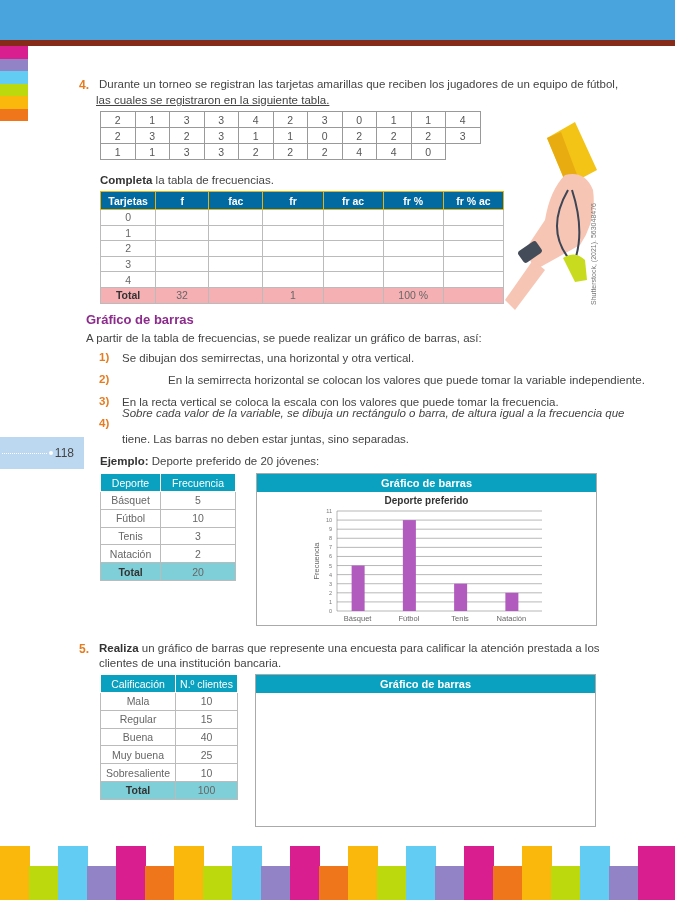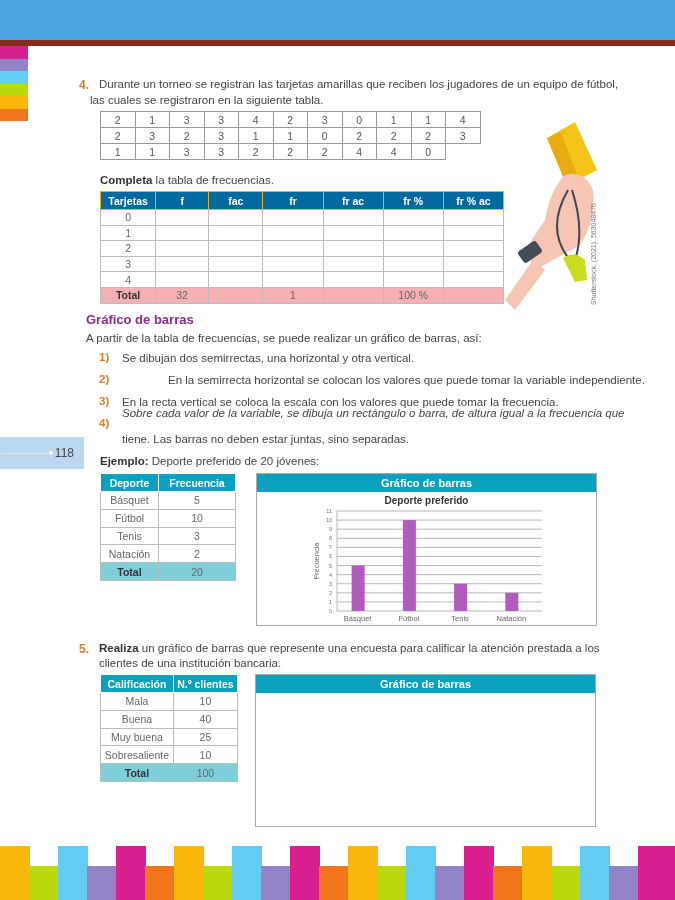--- a/index.html
+++ b/index.html
@@ -25,21 +25,21 @@
   td, th { text-align: center; font-weight: normal; }
 
   .data-table td { border: 1px solid #999; width: 34.5px; height: 16px; color: #555; }
   .data-table td.empty { border: none; }
 
   .freq-table th { background: #0369a1; color: #fff; font-weight: bold; height: 18px; border: 1px solid #eab308; }
   .freq-table td { border: 1px solid #bbb; height: 15.6px; color: #666; }
   .freq-table tr.total td { background: #f5b0b4; }
   .freq-table tr.total td.lbl { font-weight: bold; color: #333; }
 
-  .sport-table th, .bank-table th { background: #0aa0bf; color: #fff; font-weight: bold; height: 18px; border: 1px solid #fff; }
+  .sport-table th, .bank-table th { background: #0aa0bf; color: #fff; font-weight: normal; height: 18px; border: 1px solid #fff; }
   .sport-table td, .bank-table td { border: 1px solid #bbb; height: 17.8px; color: #666; }
   .sport-table tr.total td, .bank-table tr.total td { background: #7fcfd9; }
   .sport-table tr.total td.lbl, .bank-table tr.total td.lbl { font-weight: bold; color: #333; }
 
   .chart-box { position: absolute; border: 1px solid #aaa; background: #fff; }
   .chart-head { background: #0aa0bf; color: #fff; font-weight: bold; font-size: 11px; text-align: center; height: 18px; line-height: 18px; }
 
   .section-title { position: absolute; font-weight: bold; color: #8b2b8b; font-size: 13px; }
   .list-num { position: absolute; font-weight: bold; color: #e57c20; font-size: 11.5px; }
 
@@ -65,21 +65,21 @@
 </div>
 
 <div class="page-num">
   <span class="dots"></span>
   <span class="dot"></span>
   <span>118</span>
 </div>
 
 <div class="q-num" style="left:79px;top:78px;">4.</div>
 <div class="text" style="left:99px;top:76px;">Durante un torneo se registran las tarjetas amarillas que reciben los jugadores de un equipo de fútbol,</div>
-<div class="text" style="left:90px;top:92px;">las cuales se registraron en la siguiente tabla.</div>
+<div class="text" style="left:96px;top:92px;text-decoration:underline;">las cuales se registraron en la siguiente tabla.</div>
 
 <table class="data-table" style="left:100px;top:111px;">
   <tbody>
       <tr>
     <td>2</td>
         <td>1</td>
         <td>3</td>
         <td>3</td>
         <td>4</td>
         <td>2</td>
@@ -293,20 +293,24 @@
   <tbody>
       <tr>
     <th>Calificación</th>
     <th>N.º clientes</th>
   </tr>
   <tr>
         <td>Mala</td>
         <td>10</td>
       </tr>
   <tr>
+        <td>Regular</td>
+        <td>15</td>
+      </tr>
+  <tr>
         <td>Buena</td>
         <td>40</td>
       </tr>
   <tr>
         <td>Muy buena</td>
         <td>25</td>
       </tr>
   <tr>
         <td>Sobresaliente</td>
         <td>10</td>

